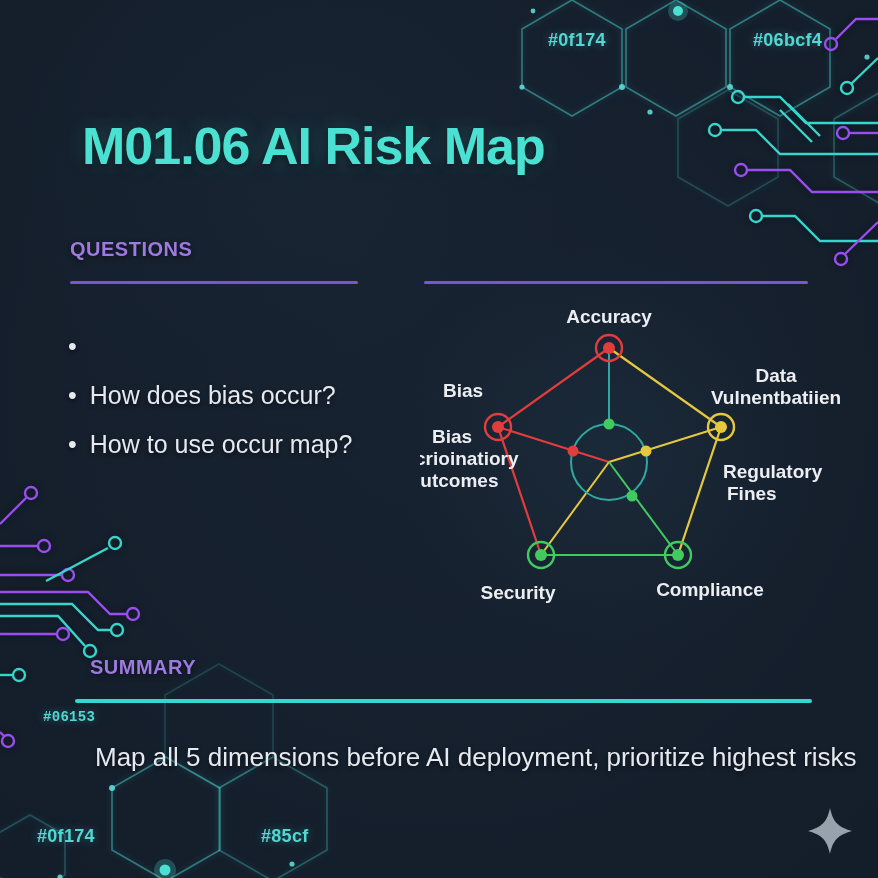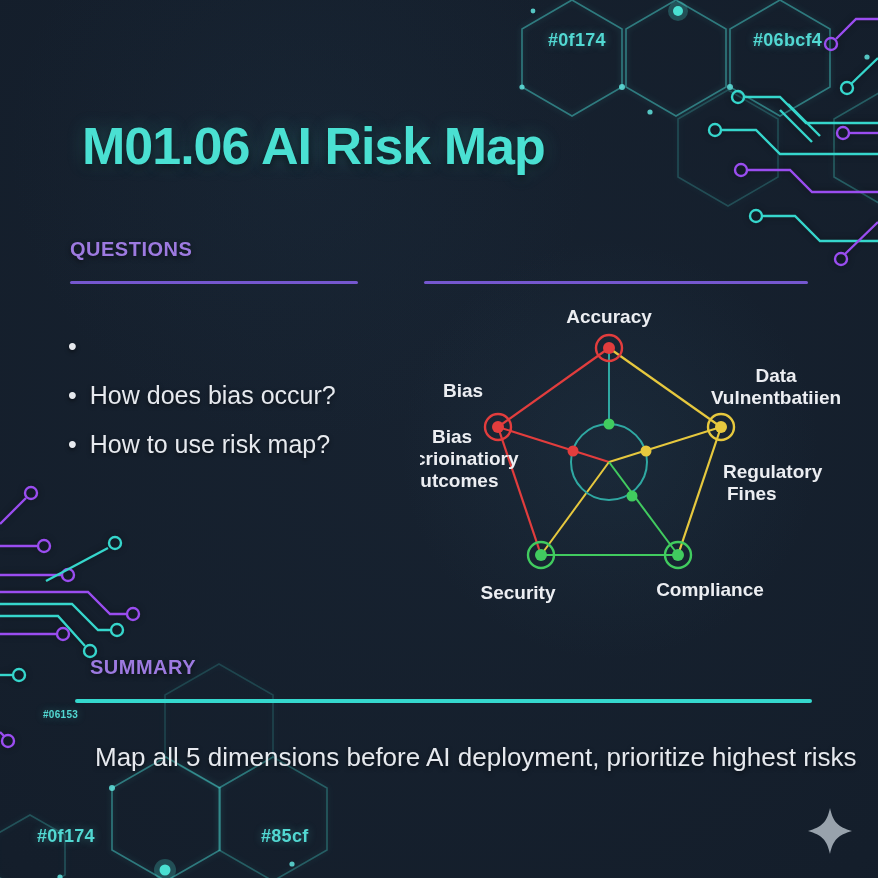--- a/index.html
+++ b/index.html
@@ -24,21 +24,21 @@
   }
   .underline{height:3px;background:#7557cf;border-radius:2px;}
   .underline.teal{height:4px;background:#35d8ce;}
   .q-list{left:68px;top:332px;list-style:none;margin:0;padding:0;}
   .q-list li{display:flex;align-items:baseline;margin-bottom:20px;
     font-size:25px;color:#e6e9ee;text-shadow:0 2px 4px rgba(0,0,0,.5);}
   .q-list .bullet{margin-right:13px;font-size:25px;}
   .summary-text{font-size:26px;color:#e6e9ee;text-shadow:0 2px 4px rgba(0,0,0,.5);white-space:nowrap;}
   .hex-label{font-size:18px;font-weight:700;color:#52d8d2;letter-spacing:.3px;
     text-shadow:0 0 8px rgba(82,216,210,.35);white-space:nowrap;}
-  .hex-label.small{font-size:10px;}
+  .hex-label.small{font-size:14px;font-family:Liberation Mono, monospace;}
   .radar-svg{position:absolute;left:420px;top:298px;width:458px;height:322px;}
   .radar-label{fill:#eceef2;font-weight:700;font-size:19px;
     font-family:"Liberation Sans","DejaVu Sans",sans-serif;}
 </style>
 </head>
 <body>
 
 <div class="canvas">
 
   <svg class="decor-svg" viewBox="0 0 878 878">
@@ -146,21 +146,21 @@
   <ul class="abs q-list">
     <li>
       <span class="bullet">•</span>
     </li>
     <li>
       <span class="bullet">•</span>
       <span>How does bias occur?</span>
     </li>
     <li>
       <span class="bullet">•</span>
-      <span>How to use risk map?</span>
+      <span>How to use occur map?</span>
     </li>
   </ul>
 
   <div class="abs underline" style="left:424px;top:281px;width:384px;"></div>
 
   <svg class="radar-svg" viewBox="420 298 458 322">
 
     <g fill="none" stroke-width="2.2">
       <path d="M609,348 L498,427" stroke="#e23d3d"></path>
       <path d="M498,427 L541,555" stroke="#e23d3d"></path>

